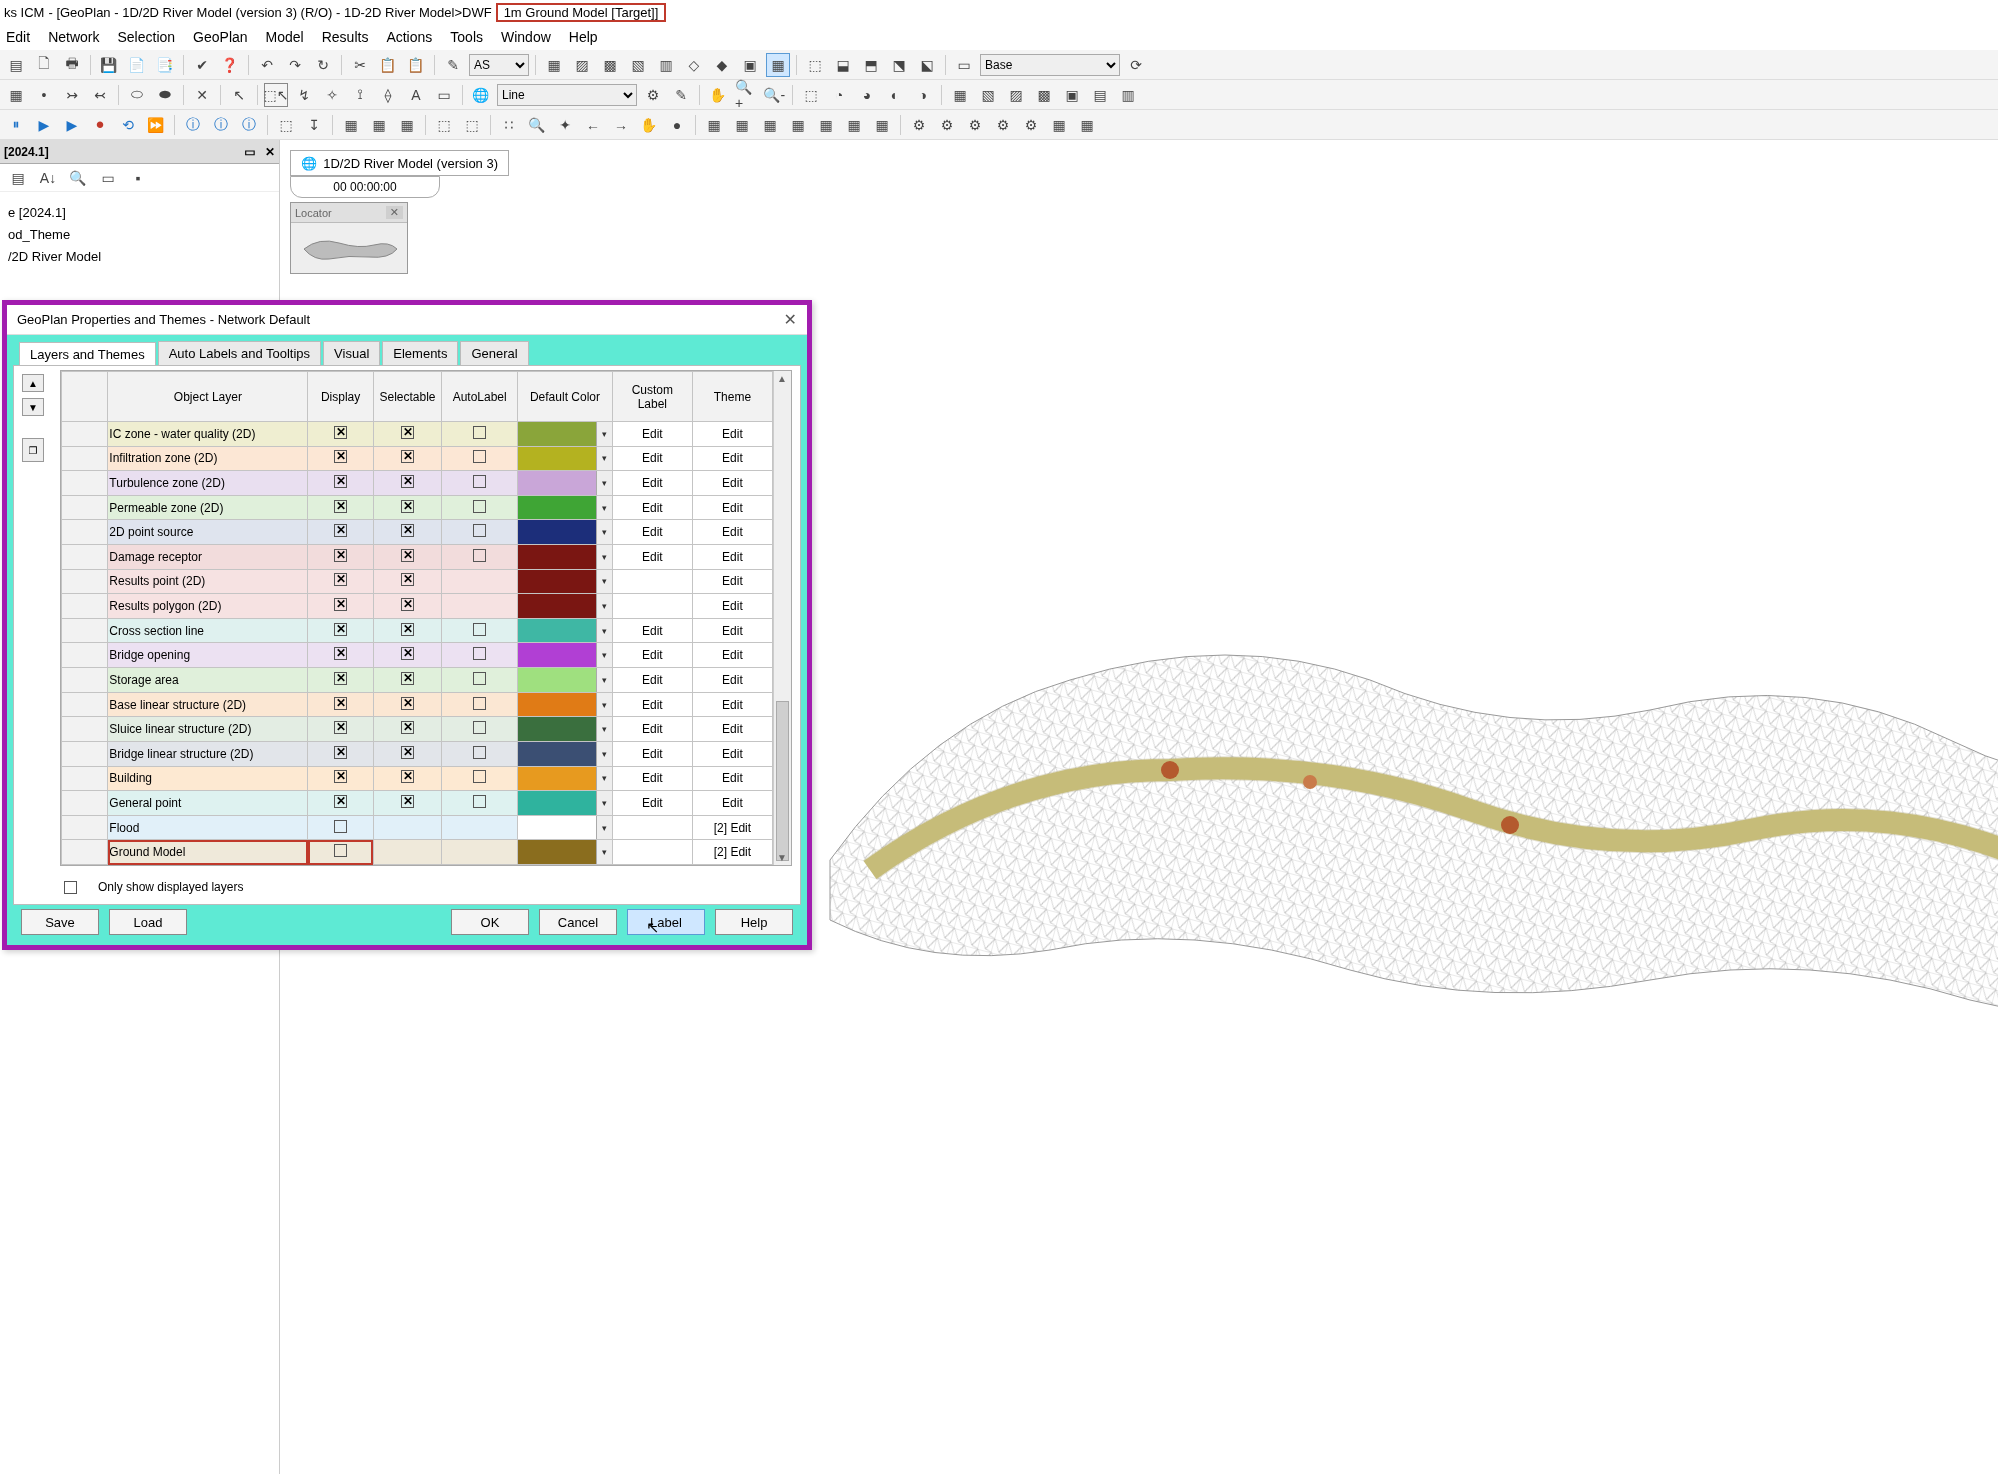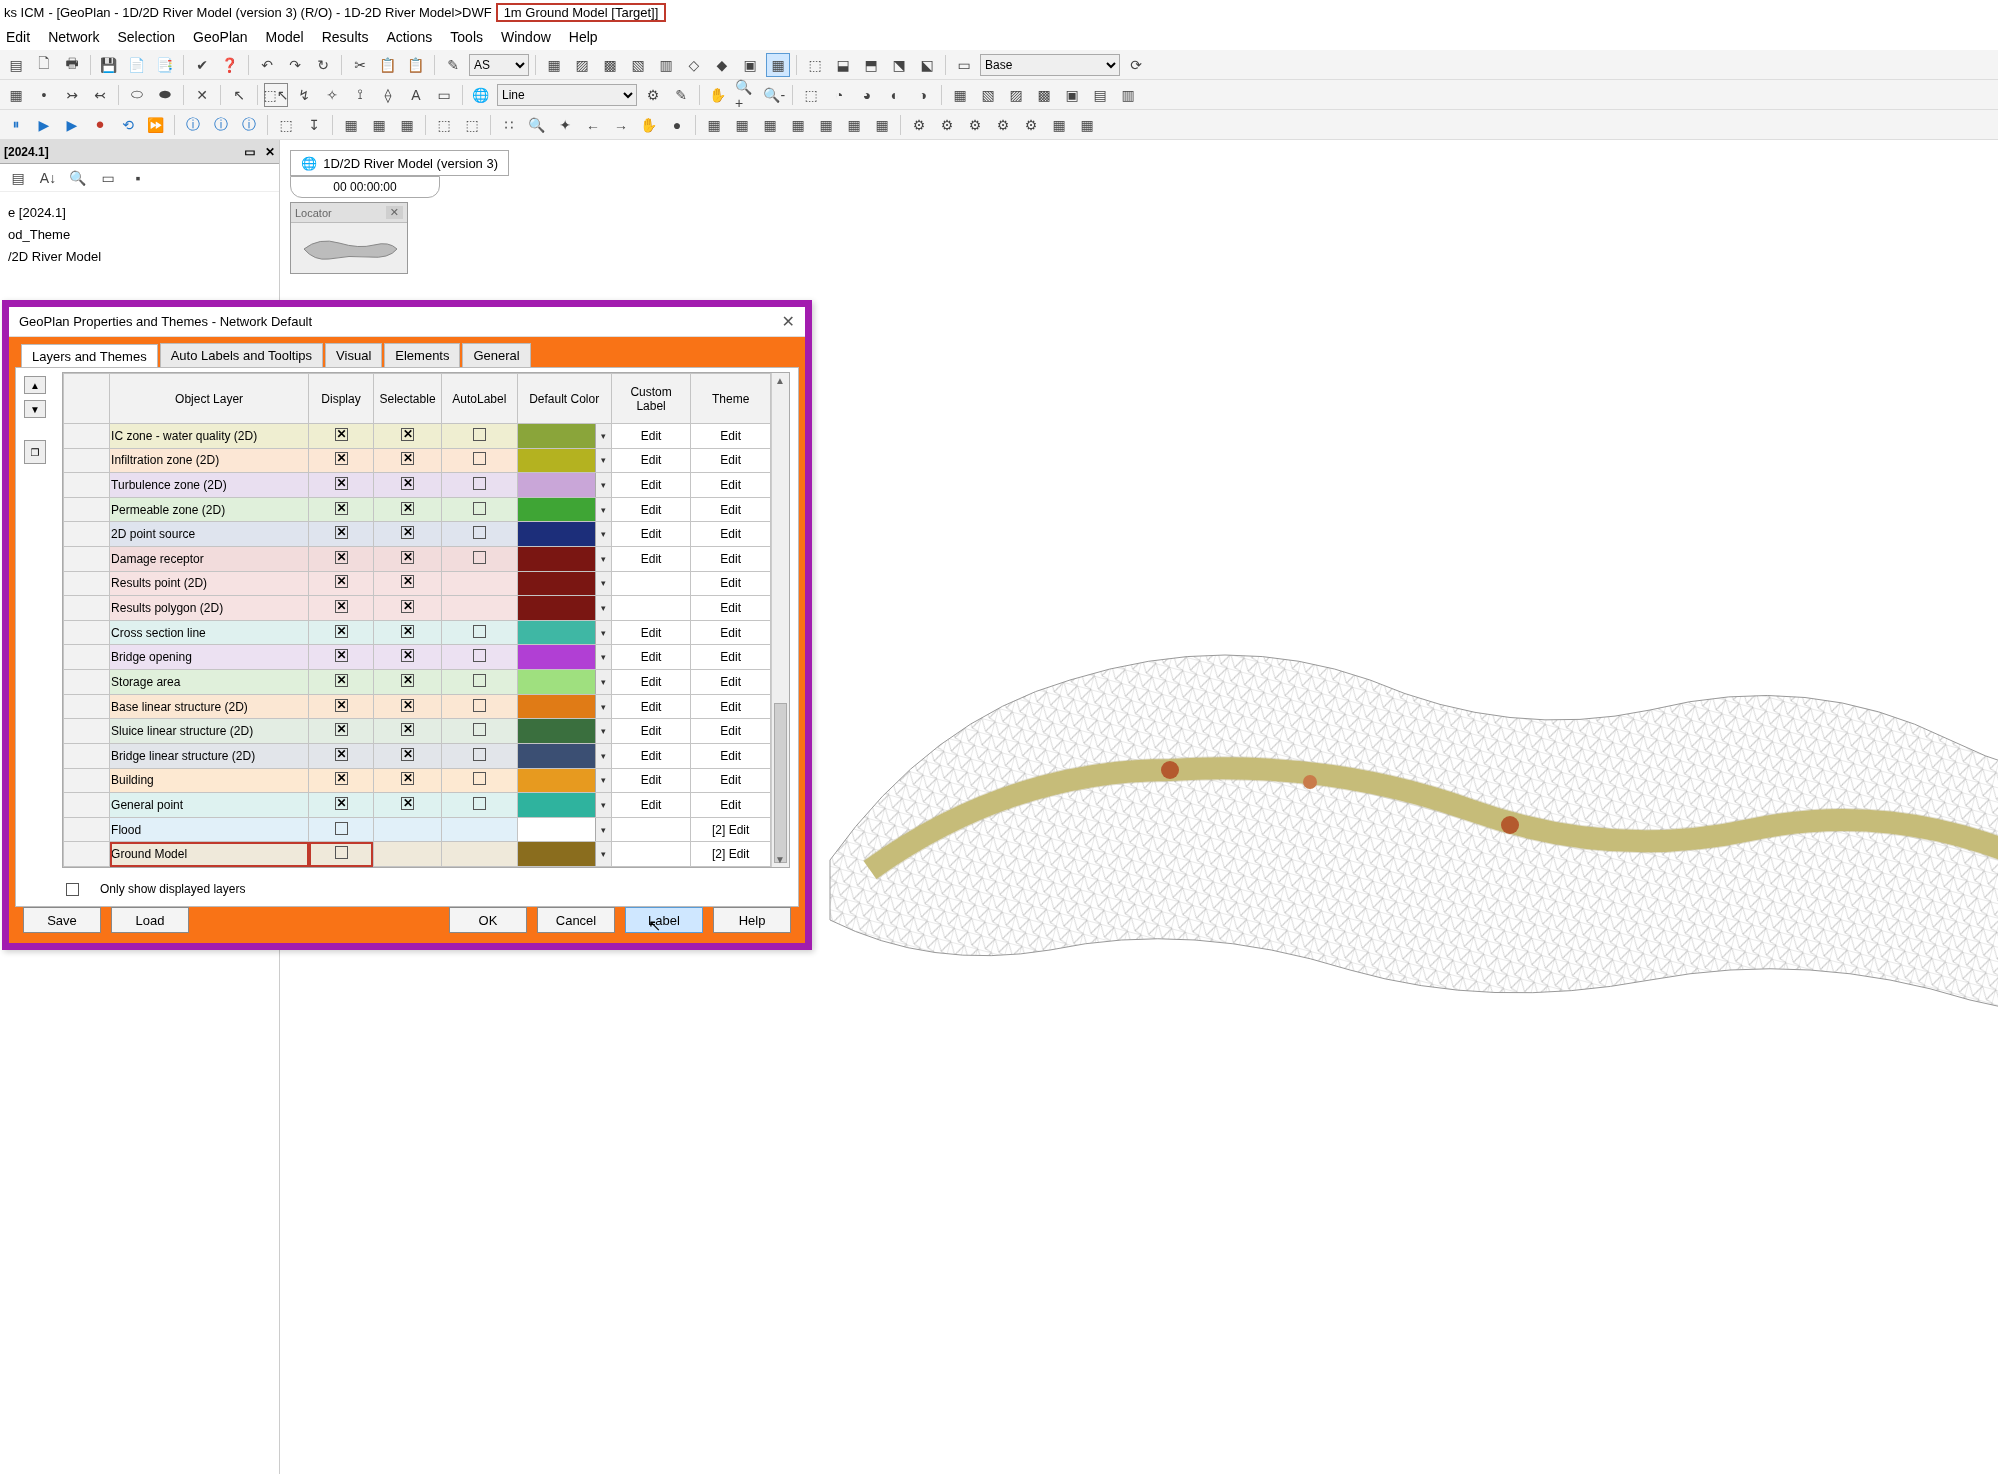--- a/index.html
+++ b/index.html
@@ -18,21 +18,21 @@
   .leftpane .mini-toolbar { height: 28px; display: flex; align-items: center; gap: 6px; padding-left: 6px; border-bottom: 1px solid #eee; }
   .leftpane .tree { padding: 10px 8px; font-size: 13px; line-height: 1.7; }
   .workspace { position: absolute; left: 280px; top: 140px; right: 0; bottom: 0; background: #fff; }
   .doctab { position: absolute; left: 10px; top: 10px; height: 26px; background: #fff; border: 1px solid #aaa; display: flex; align-items: center; padding: 0 10px; font-size: 13px; gap: 6px; }
   .timebox { position: absolute; left: 10px; top: 36px; height: 22px; width: 150px; border: 1px solid #aaa; border-radius: 0 0 12px 12px; background: #fff; display: flex; align-items: center; justify-content: center; font-size: 12px; }
   .locator { position: absolute; left: 10px; top: 62px; width: 118px; height: 72px; border: 1px solid #999; background: #eee; }
   .locator .lhead { height: 20px; background: #e0e0e0; border-bottom: 1px solid #bbb; display: flex; align-items: center; justify-content: space-between; padding: 0 4px; font-size: 11px; color: #666; }
   .locator .lbody { height: 52px; display: flex; align-items: center; justify-content: center; }
   .mapsvg { position: absolute; left: 530px; top: 300px; width: 1468px; height: 700px; }
   
-  .dialog { position: absolute; left: 2px; top: 300px; width: 810px; height: 650px; background: #f97316; border: 7px solid #a21caf; box-shadow: 2px 2px 6px rgba(0,0,0,0.2); }
+  .dialog { position: absolute; left: 2px; top: 300px; width: 810px; height: 650px; background: #5eead4; border: 5px solid #a21caf; box-shadow: 2px 2px 6px rgba(0,0,0,0.2); }
   .dialog .dlg-title { height: 30px; background: #fff; border-bottom: 1px solid #ddd; display: flex; align-items: center; justify-content: space-between; padding: 0 10px; font-size: 13px; }
   .dialog .closebtn { cursor: default; font-size: 16px; color: #555; }
   .dialog .tabs { height: 30px; display: flex; align-items: flex-end; padding-left: 12px; gap: 2px; }
   .dialog .tab { padding: 4px 10px; font-size: 13px; border: 1px solid #bbb; border-bottom: none; background: #eaeaea; cursor: default; }
   .dialog .tab.active { background: #fff; position: relative; top: 1px; }
   .dialog .tabpanel { background: #fff; border: 1px solid #bbb; margin: 0 6px; height: 540px; position: relative; padding: 8px 6px; }
   .sidecol { display: flex; flex-direction: column; gap: 6px; position: absolute; left: 8px; top: 8px; }
   .smallbtn { width: 22px; height: 18px; border: 1px solid #999; background: #eee; display: flex; align-items: center; justify-content: center; font-size: 10px; }
   .gridwrap { position: absolute; left: 46px; top: 4px; right: 8px; bottom: 38px; border: 1px solid #aaa; background: #fff; overflow: hidden; display: flex; }
   .scrollv { width: 18px; background: #efefef; border-left: 1px solid #ccc; position: relative; }

